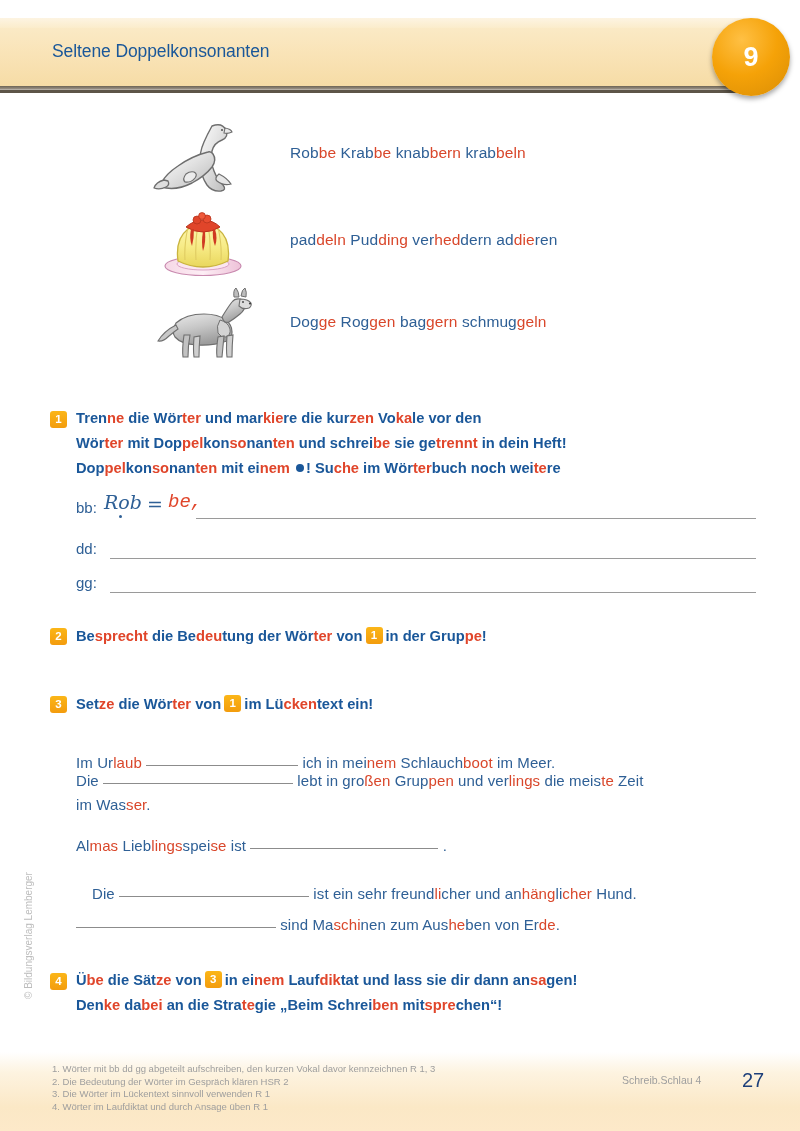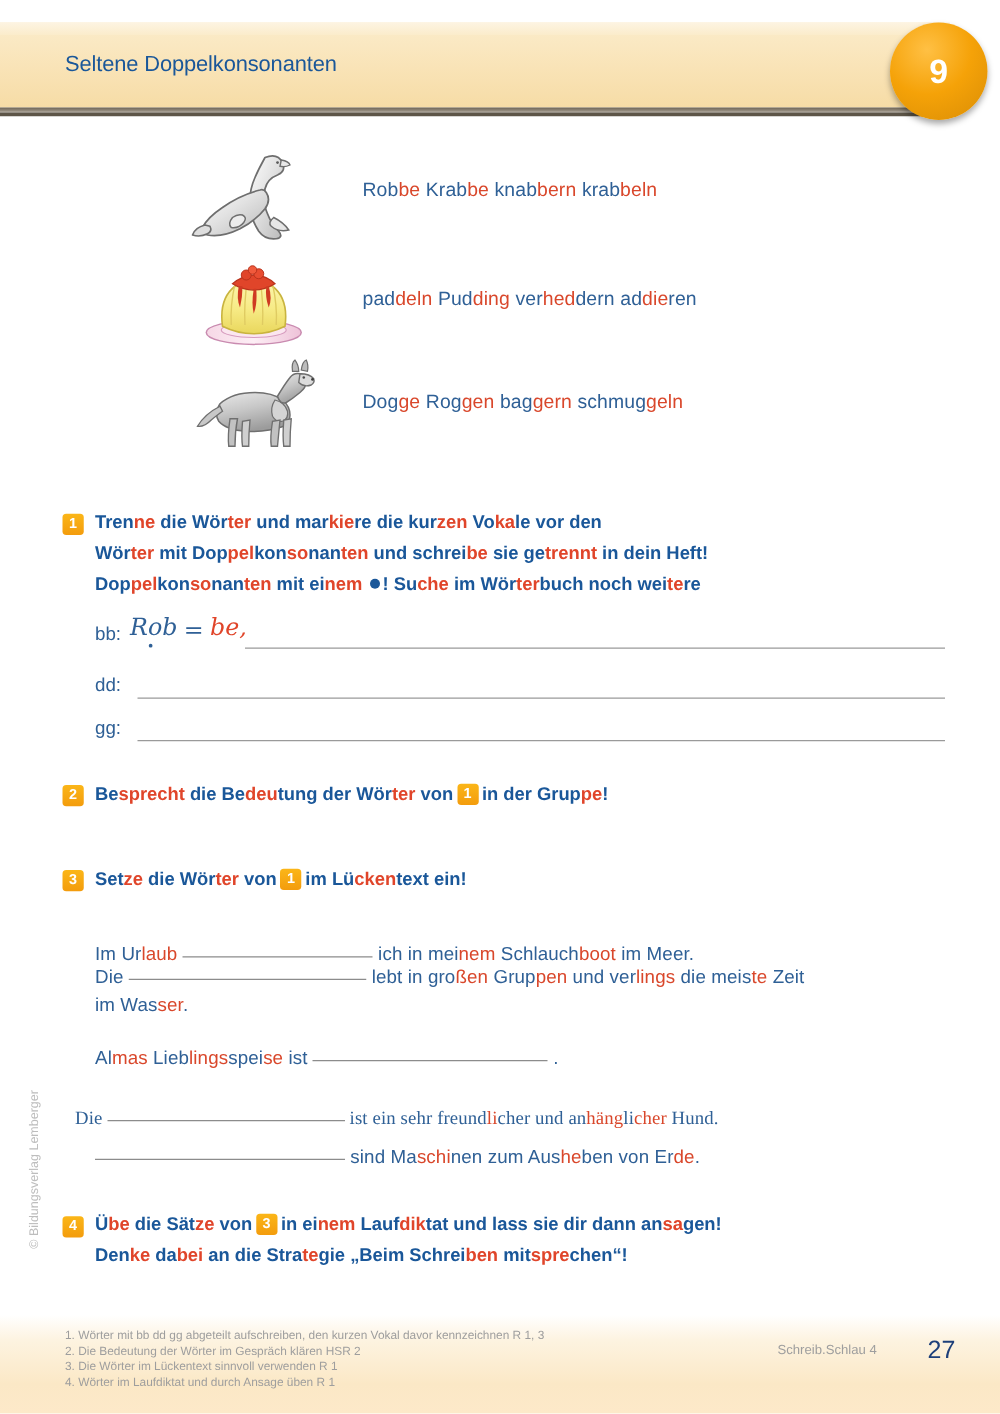--- a/index.html
+++ b/index.html
@@ -322,21 +322,21 @@
   <div class="tasktext" style="left:76px; top:406px; width:690px;">
     <div>Tren<span class="r">ne</span> die Wör<span class="r">ter</span> und mar<span class="r">kie</span>re die kur<span class="r">zen</span> Vo<span class="r">ka</span>le vor den</div>
     <div>Wör<span class="r">ter</span> mit Dop<span class="r">pel</span>kon<span class="r">so</span>nan<span class="r">ten</span> und schrei<span class="r">be</span> sie ge<span class="r">trennt</span> in dein Heft!</div>
     <div>Dop<span class="r">pel</span>kon<span class="r">so</span>nan<span class="r">ten</span> mit ei<span class="r">nem</span> <span class="bigdot"></span>! Su<span class="r">che</span> im Wör<span class="r">ter</span>buch noch wei<span class="r">te</span>re</div>
   </div>
 
   <div class="labelline" style="left:76px; top:499px;">bb:</div>
   <div class="hand blue" style="left:104px; top:491px;">Rob</div>
   <div class="underdot" style="left:119px; top:515px;"></div>
   <div class="hand blue" style="left:147px; top:493px;">=</div>
-  <div class="hand red" style="left:168px; top:491px;">be,</div>
+  <div class="hand red" style="left:168px; top:491px;font-family:Liberation Mono, monospace;">be,</div>
   <div class="rule" style="left:196px; top:518px; width:560px;"></div>
 
   <div class="labelline" style="left:76px; top:540px;">dd:</div>
   <div class="rule" style="left:110px; top:558px; width:646px;"></div>
 
   <div class="labelline" style="left:76px; top:574px;">gg:</div>
   <div class="rule" style="left:110px; top:592px; width:646px;"></div>
 
   <div class="tasknum" style="left:50px; top:628px;">2</div>
   <div class="tasktext" style="left:76px; top:624px; width:690px;">
@@ -356,21 +356,21 @@
     Die <span class="gap" style="width:190px;"></span> lebt in gro<span class="r">ßen</span> Grup<span class="r">pen</span> und ver<span class="r">lings</span> die meis<span class="r">te</span> Zeit
   </div>
   <div class="sent" style="left:76px; top:796px;">
     im Was<span class="r">ser</span>.
   </div>
 
   <div class="sent" style="left:76px; top:834px;">
     Al<span class="r">mas</span> Lieb<span class="r">lings</span>spei<span class="r">se</span> ist <span class="gap" style="width:188px;"></span> .
   </div>
 
-  <div class="sent" style="left:60px; top:882px;font-family:Liberation Serif, serif;">
+  <div class="sent" style="left:92px; top:882px;">
     Die <span class="gap" style="width:190px;"></span> ist ein sehr freund<span class="r">li</span>cher und an<span class="r">häng</span>li<span class="r">cher</span> Hund.
   </div>
 
   <div class="sent" style="left:76px; top:913px;">
     <span class="gap" style="width:200px;"></span> sind Ma<span class="r">schi</span>nen zum Aus<span class="r">he</span>ben von Er<span class="r">de</span>.
   </div>
 
   <div class="tasknum" style="left:50px; top:973px;">4</div>
   <div class="tasktext" style="left:76px; top:968px; width:700px;">
     <div>Ü<span class="r">be</span> die Sät<span class="r">ze</span> von<span class="tasknum inline">3</span>in ei<span class="r">nem</span> Lauf<span class="r">dik</span>tat und lass sie dir dann an<span class="r">sa</span>gen!</div>

